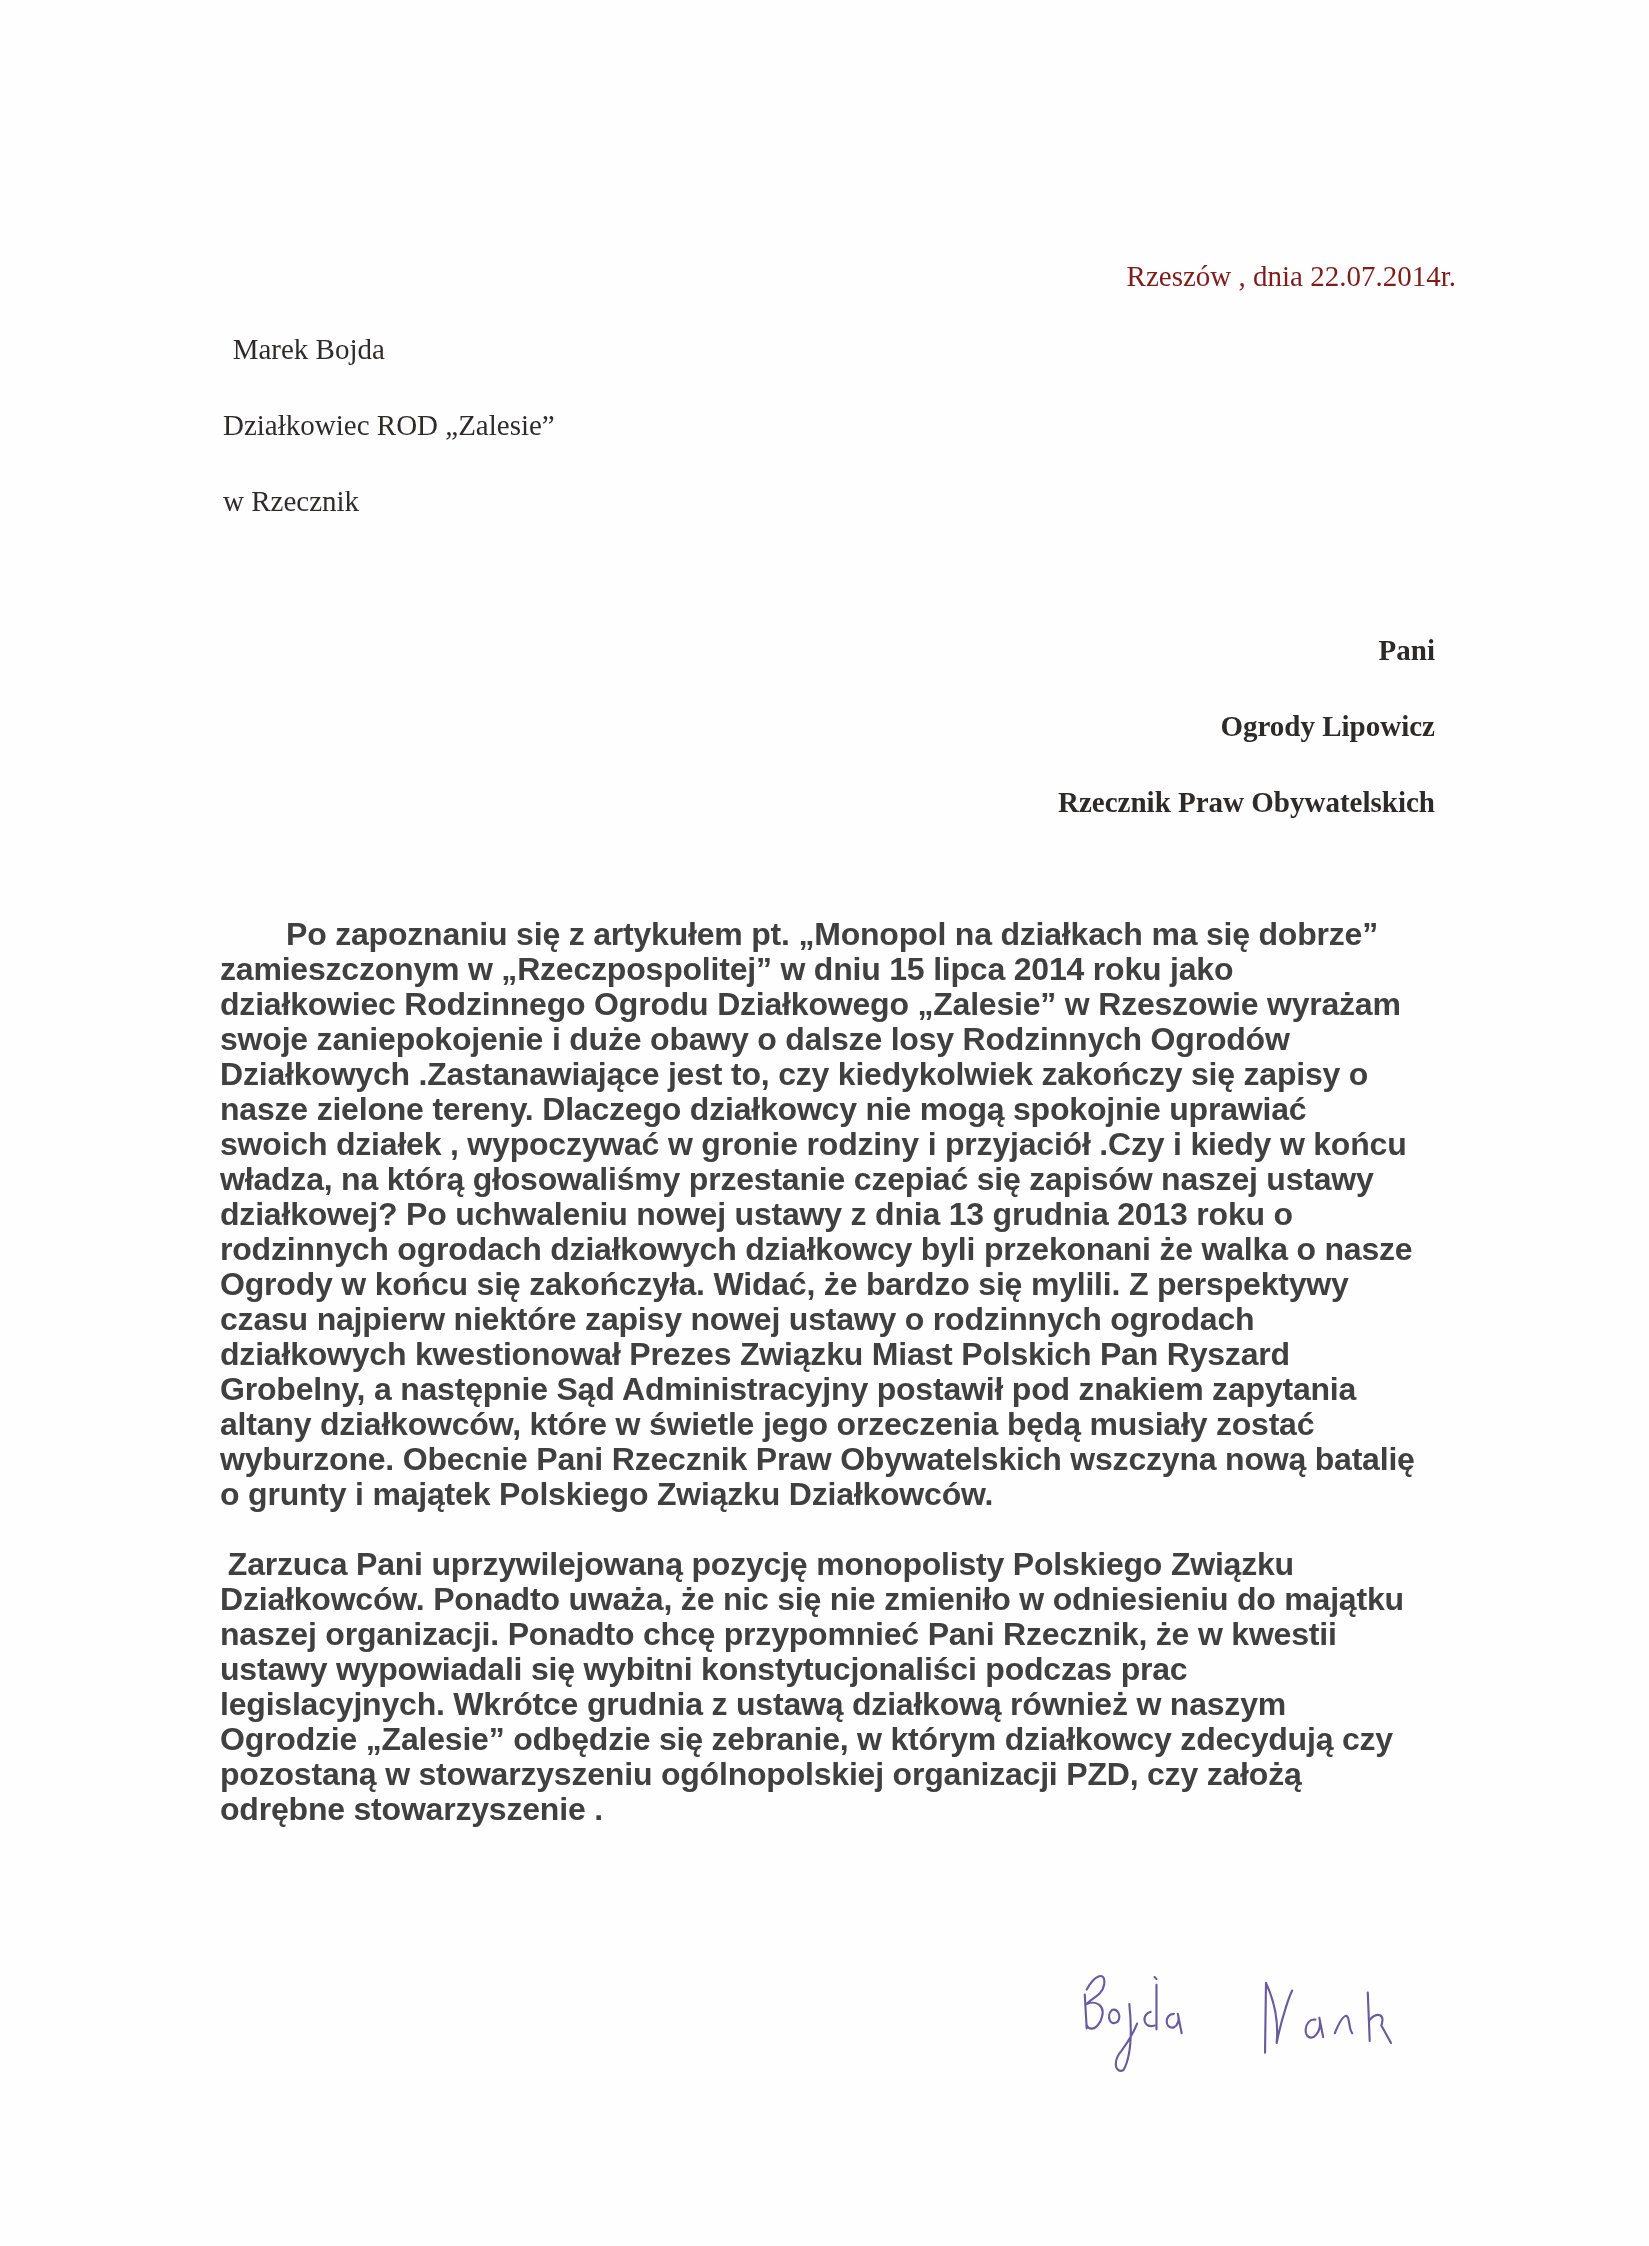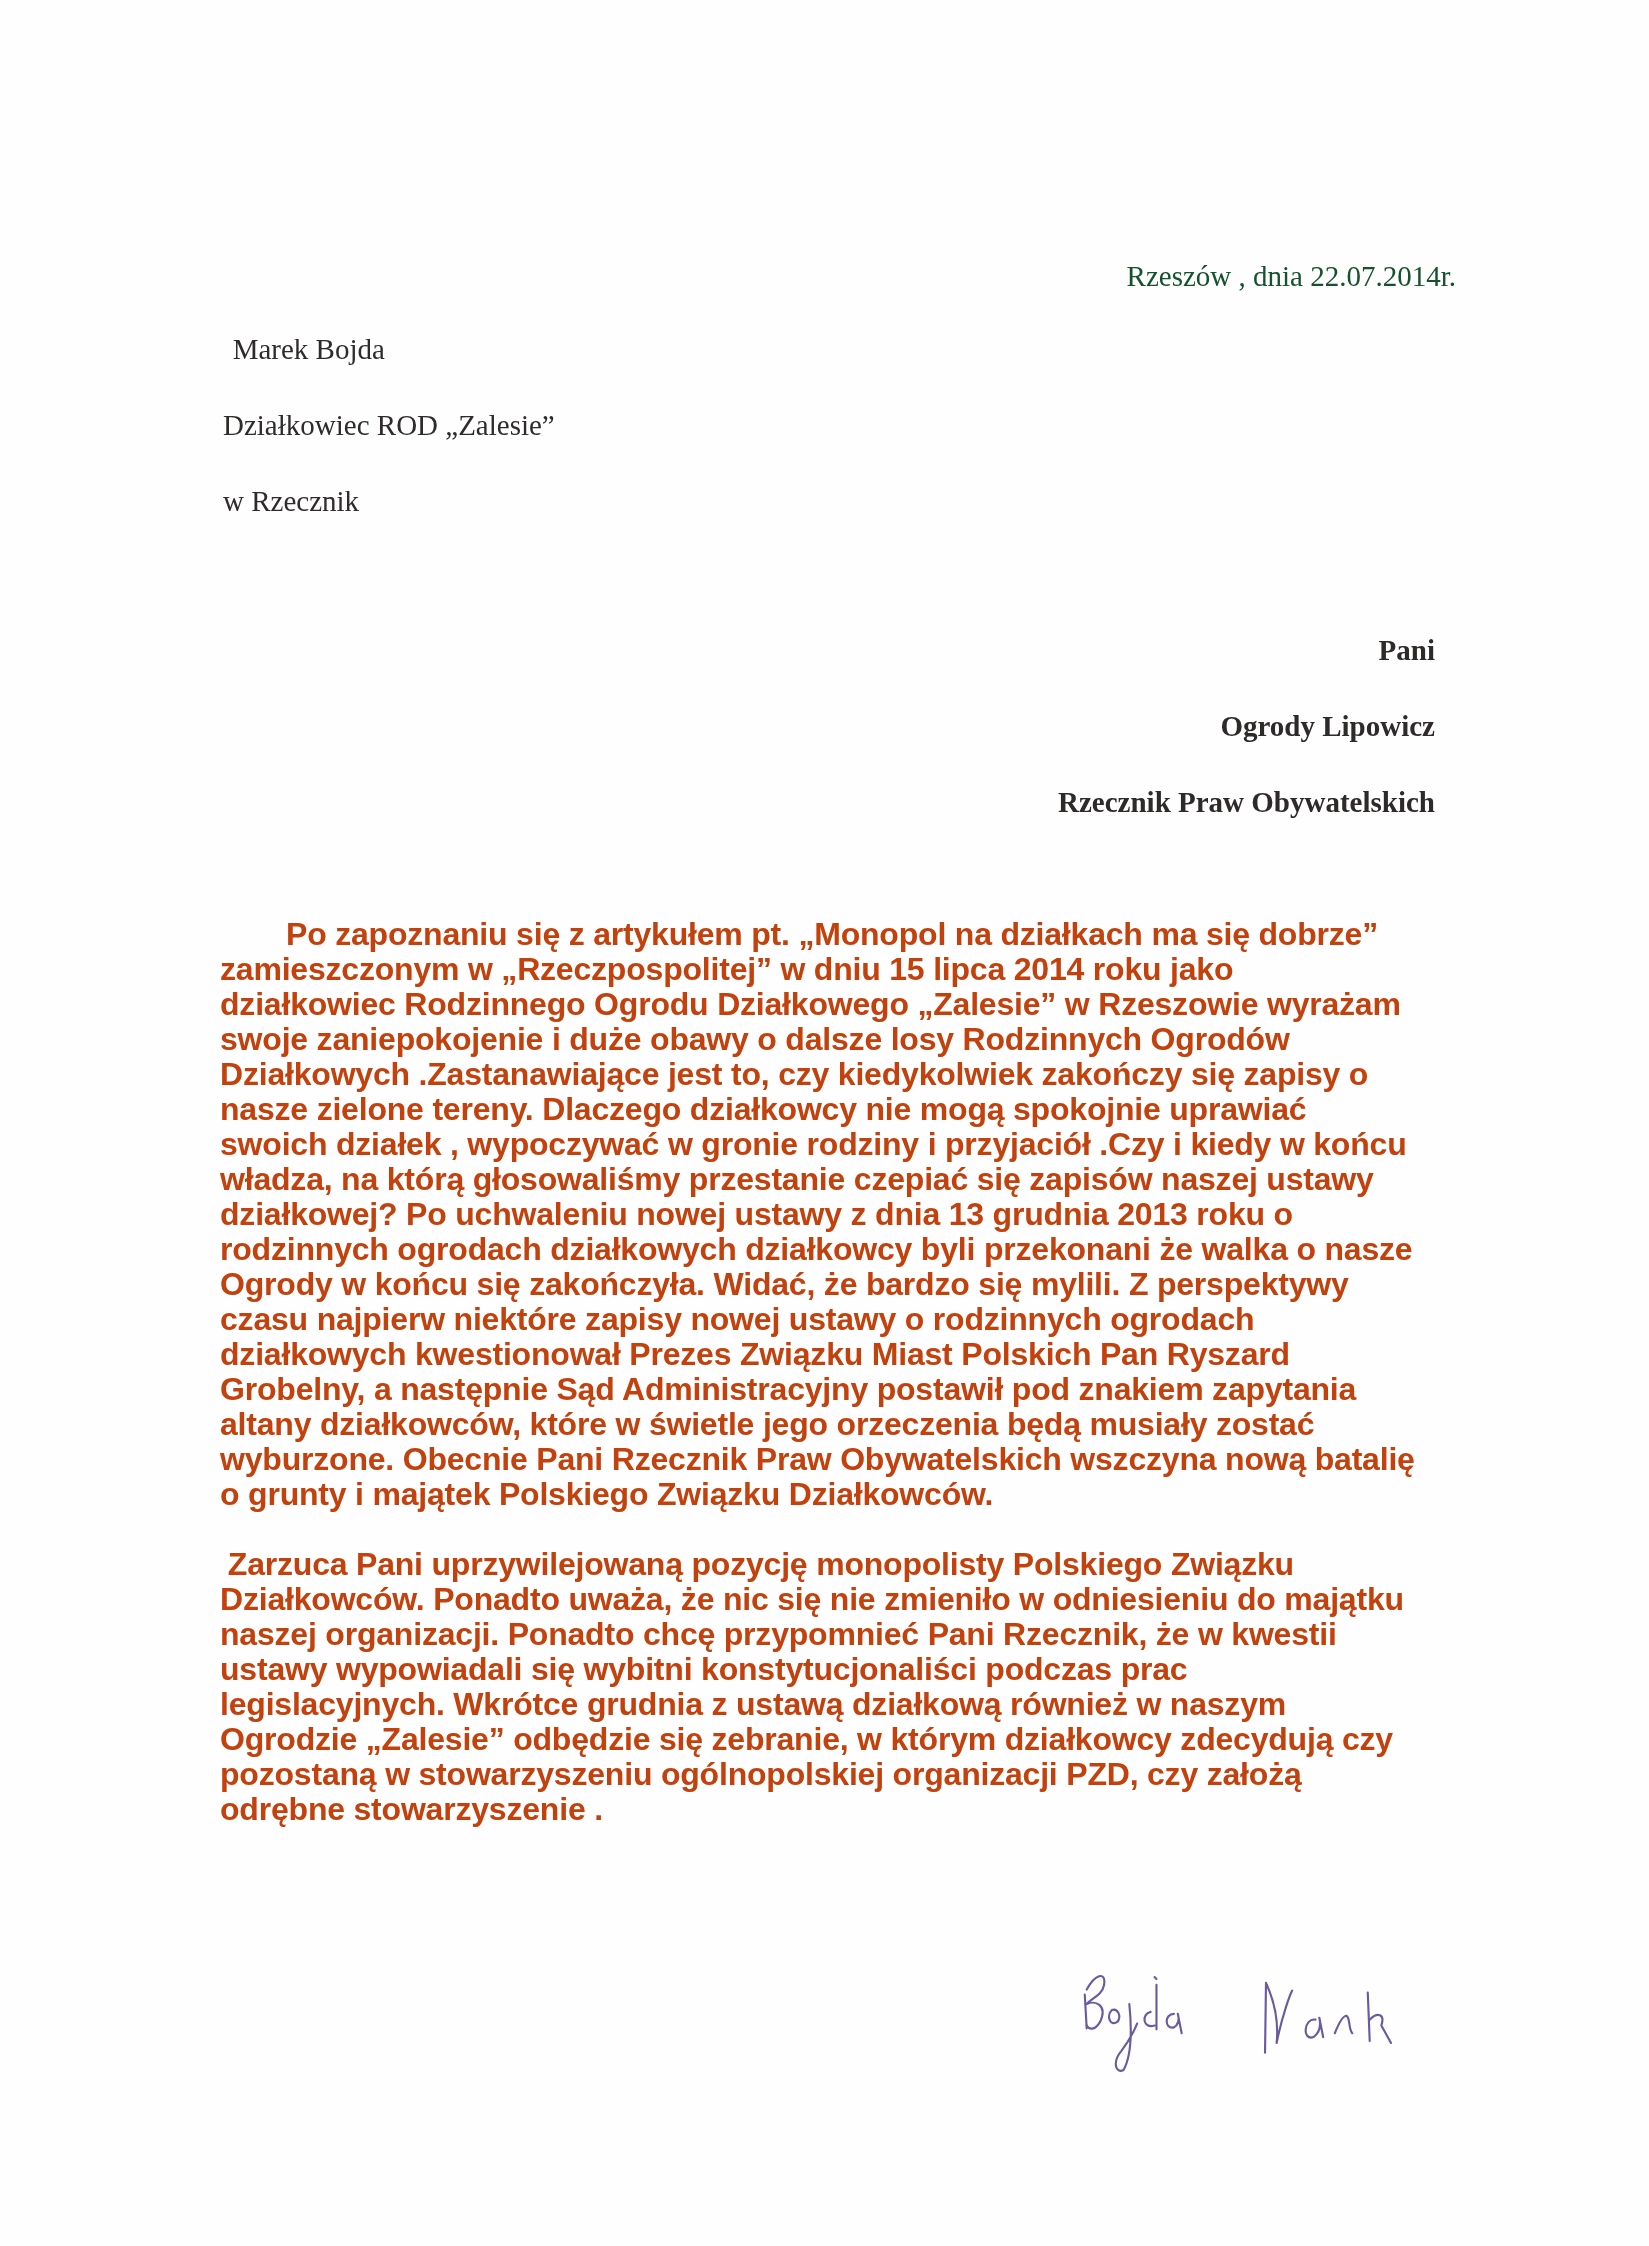--- a/index.html
+++ b/index.html
@@ -1,30 +1,30 @@
 <!DOCTYPE html>
 <html><head>
 <meta charset="utf-8">
 <style>
   html, body { margin: 0; padding: 0; background: #ffffff; }
   body { width: 1650px; height: 2246px; position: relative; overflow: hidden; color: #2b2626; }
   .page { position: absolute; left: 0; top: 0; width: 1650px; height: 2246px; background: #fefefe; }
   .serif { font-family: "Liberation Serif", "DejaVu Serif", serif; }
   .sans { font-family: "Liberation Sans", "DejaVu Sans", sans-serif; }
 
-  .date-line { position: absolute; top: 260px; right: 194px; font-size: 29px; color: #14532d; white-space: nowrap; }
+  .date-line { position: absolute; top: 260px; right: 194px; font-size: 29px; color: #7f1d1d; white-space: nowrap; }
 
   .sender { position: absolute; left: 223px; top: 330px; font-size: 29px; color: #2f2b2b; }
   .sender div { height: 76px; line-height: 39px; white-space: nowrap; }
   .sender .name { padding-left: 9.7px; }
 
   .recipient { position: absolute; right: 215px; top: 631px; text-align: right; font-size: 29px; font-weight: bold; color: #2f2a2a; }
   .recipient div { height: 76px; line-height: 39px; white-space: nowrap; }
 
-  .body-text { position: absolute; left: 220px; top: 917px; width: 1261px; font-size: 32px; font-weight: bold; line-height: 35px; color: #c2410c; letter-spacing: -0.2px; }
+  .body-text { position: absolute; left: 220px; top: 917px; width: 1261px; font-size: 32px; font-weight: bold; line-height: 35px; color: #404040; letter-spacing: -0.2px; }
   .body-text .line { white-space: nowrap; height: 35px; }
   .body-text .indent { padding-left: 66px; }
   .body-text .indent-small { padding-left: 7.8px; }
   .para { margin-bottom: 35px; }
 
   .signature { position: absolute; left: 1077px; top: 1936px; width: 378px; height: 146px; }
   .signature svg { width: 100%; height: 100%; }
 </style>
 </head>
 <body>

